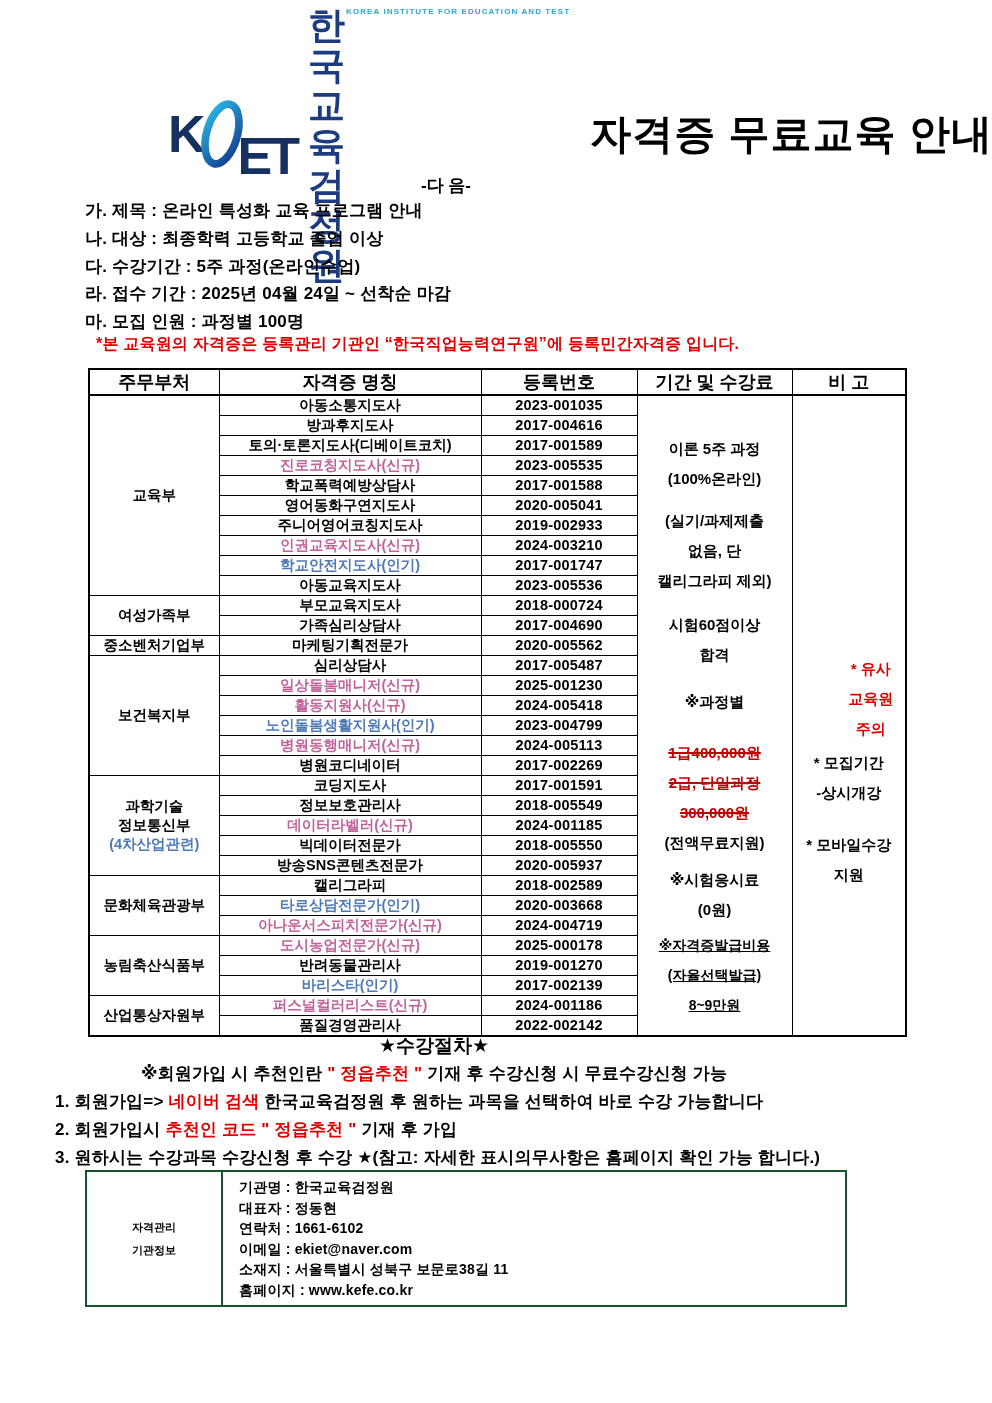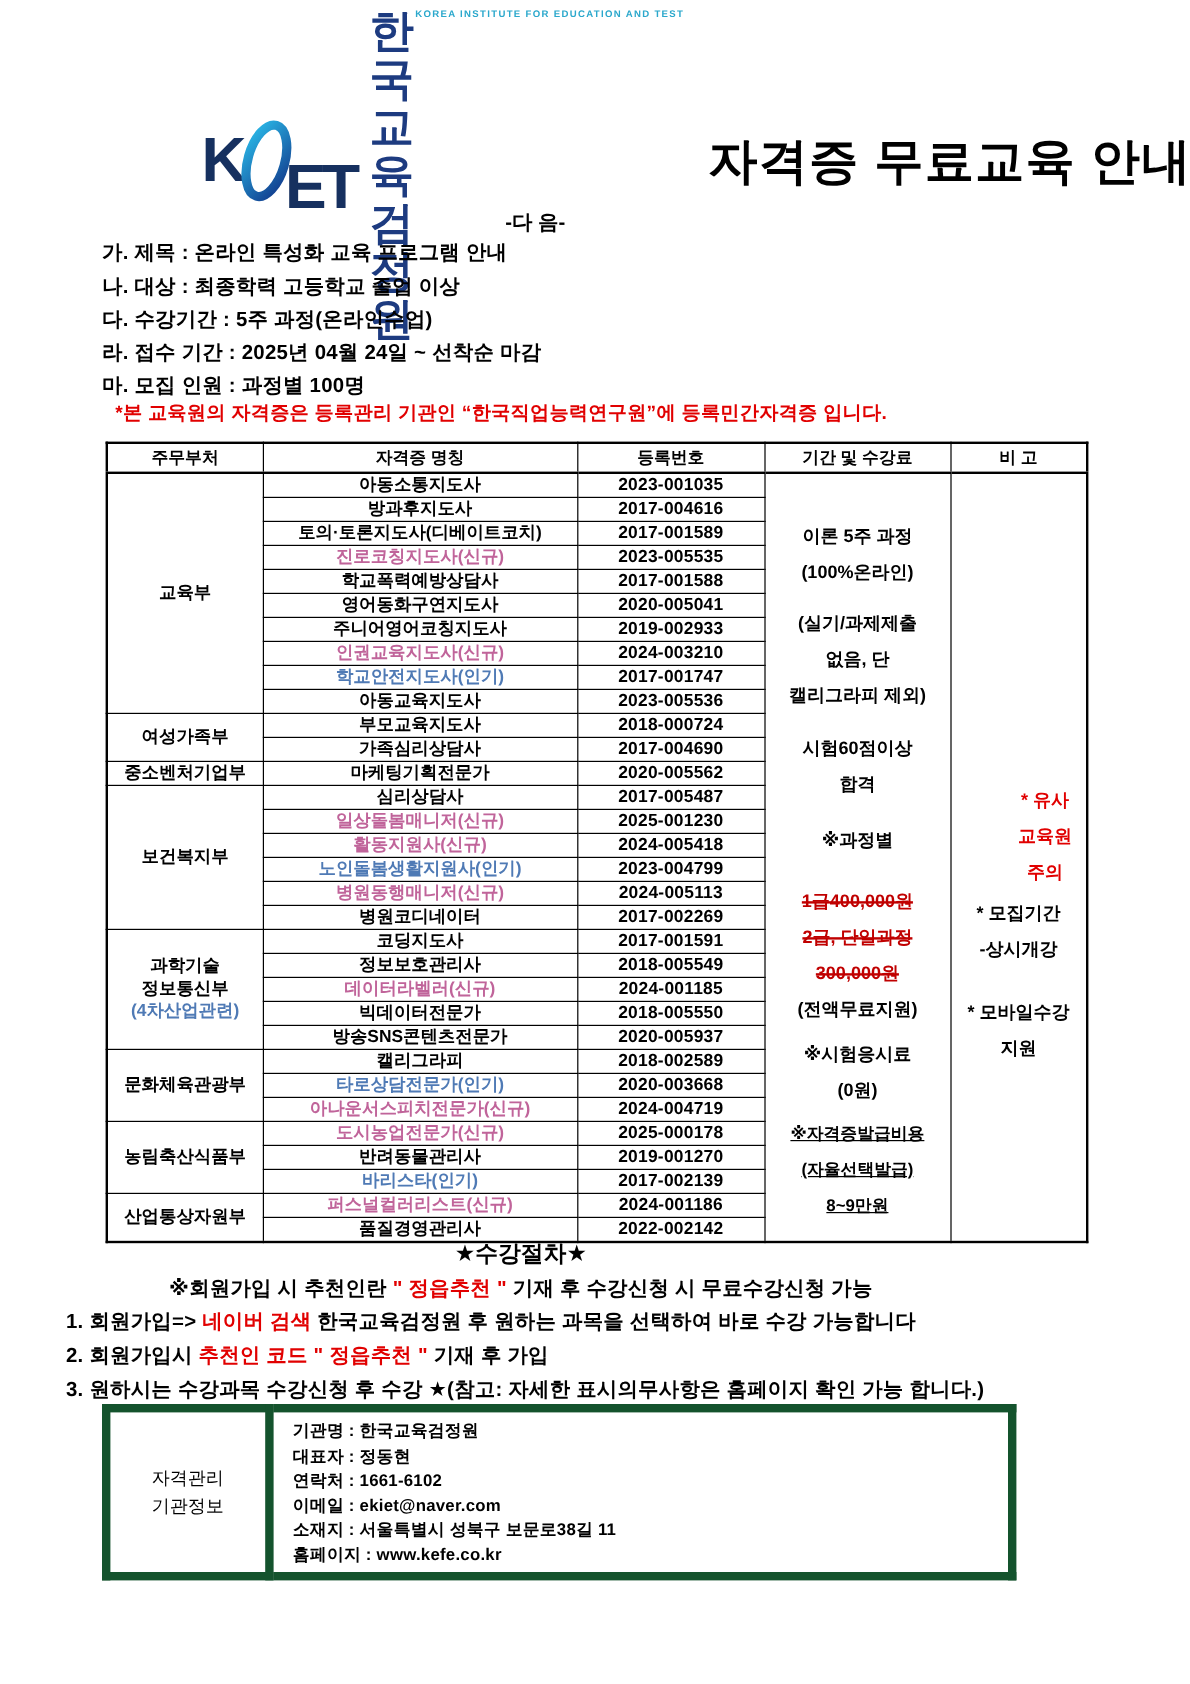--- a/index.html
+++ b/index.html
@@ -27,21 +27,21 @@
   .info{position:absolute;top:197px;left:85px;width:830px;}
   .info-line{font-size:17px;font-weight:600;line-height:27.8px;letter-spacing:.2px;}
   .info-line .b{font-weight:800;}
   .notice{position:absolute;top:334px;left:96px;width:860px;font-size:16px;font-weight:700;color:var(--red);letter-spacing:.2px;}
 
   
   .tblwrap{position:absolute;top:368px;left:88px;}
   table.main{border-collapse:collapse;width:817px;table-layout:fixed;border:2px solid #000;}
   table.main col.c1{width:130px}table.main col.c2{width:262px}table.main col.c3{width:156px}
   table.main col.c4{width:155px}table.main col.c5{width:114px}
-  table.main th{border:1px solid #000;border-bottom:2px solid #000;height:25px;font-size:14px;font-weight:800;text-align:center;}
+  table.main th{border:1px solid #000;border-bottom:2px solid #000;height:25px;font-size:18px;font-weight:800;text-align:center;}
   table.main td{border:1px solid #000;height:19px;line-height:19px;font-size:14.5px;text-align:center;vertical-align:middle;padding:0;overflow:hidden;white-space:nowrap;}
   td.ministry{font-weight:700;font-size:15px;line-height:24px;}
   td.ministry .mblue{color:var(--blue);}
   td.cert{font-weight:600;}
   td.cert.new{color:var(--pink);}
   td.cert.pop{color:var(--blue);}
   td.reg{font-weight:800;font-size:14.5px;letter-spacing:.2px;}
   td.mergecell{vertical-align:top;}
   .blk{line-height:30px;font-weight:700;font-size:15px;white-space:normal;}
   .blk.strike{color:var(--strike);text-decoration:line-through;text-decoration-thickness:2px;}
@@ -63,22 +63,22 @@
   .proc-line{font-size:17px;font-weight:600;line-height:28px;letter-spacing:.2px;}
   .proc-line.center{text-align:center;}
   .proc-line.left{padding-left:55px;}
   .proc-line .red{color:var(--red);font-weight:800;}
   .proc-line .bnum{font-weight:800;}
   .proc-line .bold{font-weight:800;}
 
   
   .orgwrap{position:absolute;top:1170px;left:85px;}
   table.org{border-collapse:collapse;width:762px;border:1.5px solid #000;}
-  table.org td{border:7px solid #14532d;vertical-align:middle;}
-  td.org-left{width:136px;text-align:center;font-size:15px;font-weight:400;line-height:23px;}
+  table.org td{border:2px solid #14532d;vertical-align:middle;}
+  td.org-left{width:136px;text-align:center;font-size:11px;font-weight:700;line-height:23px;}
   td.org-right{padding:5px 0 5px 16px;}
   .org-line{font-size:14px;font-weight:600;line-height:20.5px;letter-spacing:.2px;}
 </style>
 </head>
 <body>
 
 <div class="page">
 
   <div class="logo-row">
     <div class="logo">

